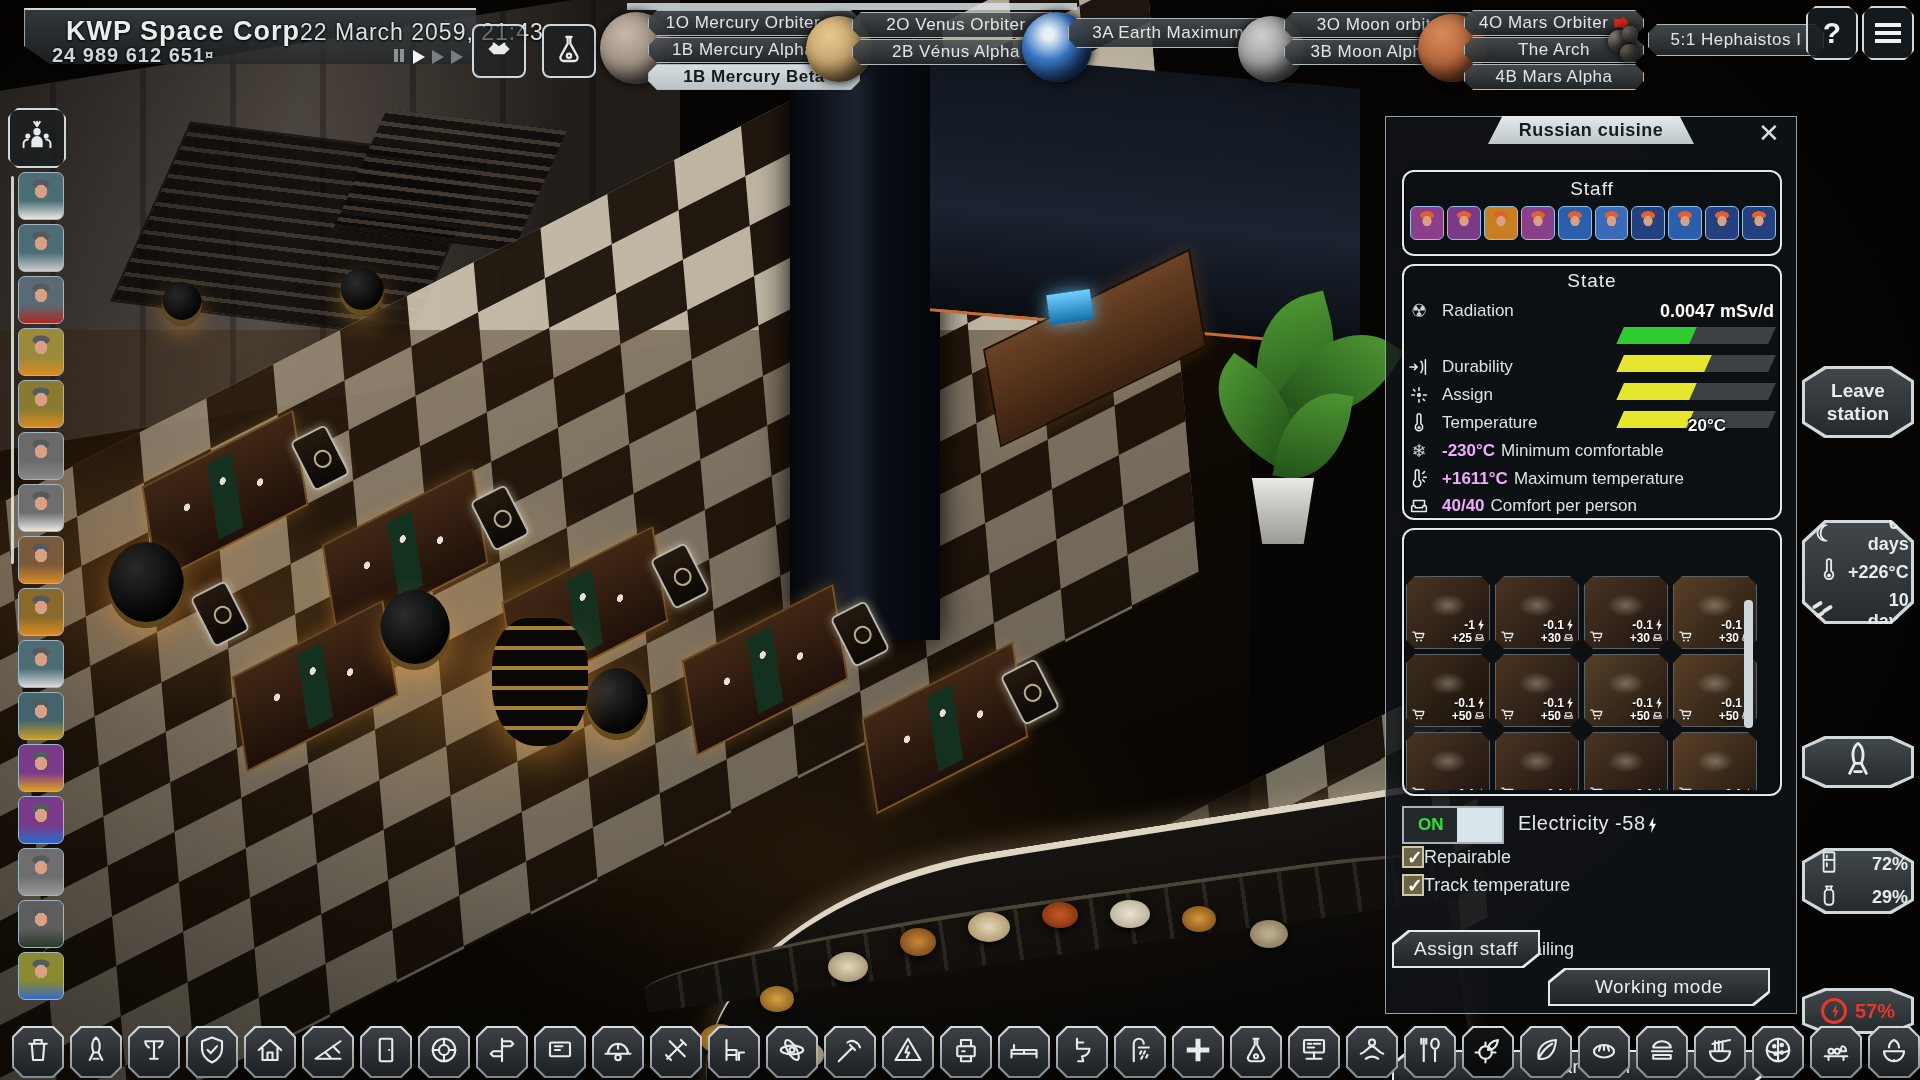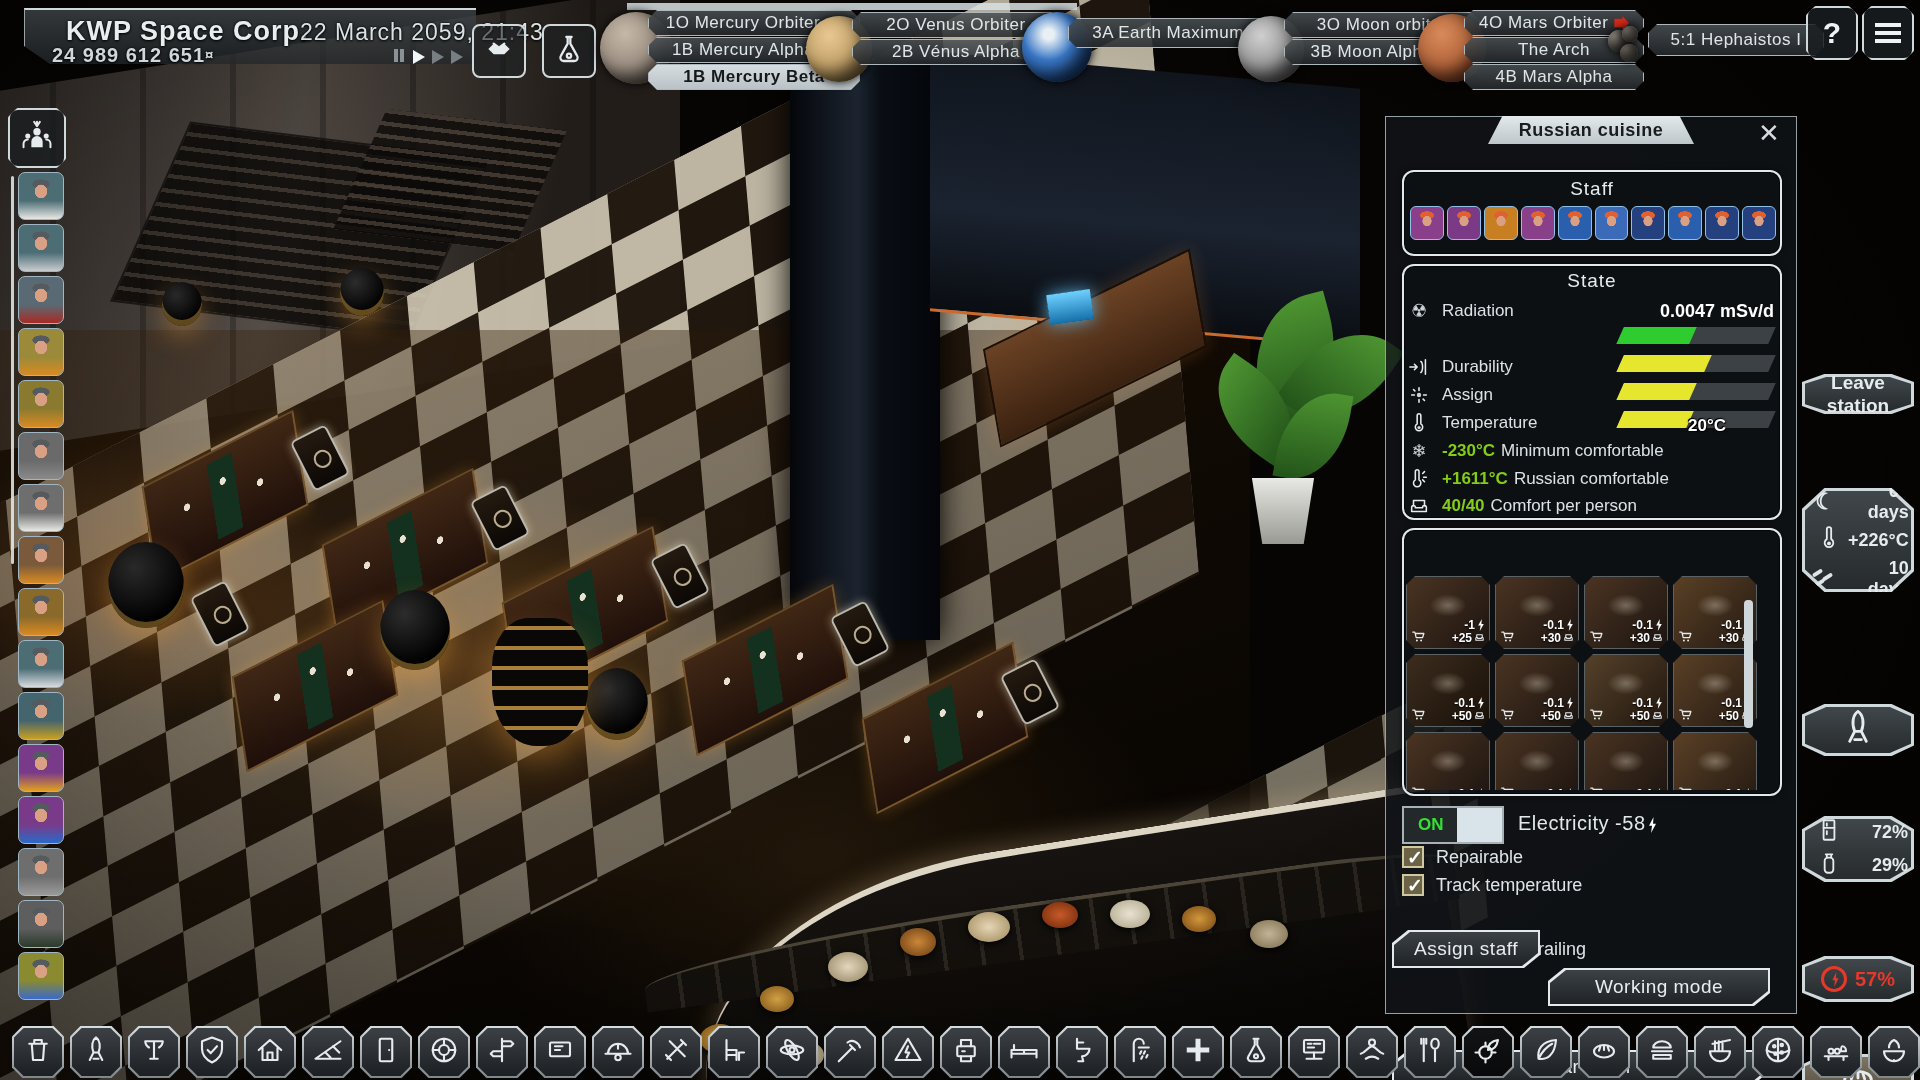--- a/index.html
+++ b/index.html
@@ -114,42 +114,42 @@
 .a1{background:#8a3f8a}.a2{background:#7a3a85}.a3{background:#c77f22}.a4{background:#8a3f8a}.a5{background:#2a5fae}
 .a6{background:#3a6ab8}.a7{background:#24407e}.a8{background:#2a5fae}.a9{background:#24407e}.a10{background:#24407e}
 .strow{position:absolute;left:1406px;width:368px;height:26px;display:flex;align-items:center;gap:10px;font-size:17px;color:#dbe2e5}
 .sticon{width:26px;height:24px;display:flex;align-items:center;justify-content:center;flex:none;font-size:18px;color:#cdd5d8}
 .sticon svg{width:22px;height:22px}
 .statebar{position:absolute;left:1620px;width:152px;height:17px;background:#3b4145;transform:skewX(-24deg);overflow:hidden}
 .statebar .fill{height:100%}
 .fill-green{background:#2ecc2e}.fill-yellow{background:#e6e62e}
 .bval{font-weight:bold;color:#fff}
 .tempval{position:absolute;left:1688px;font-size:17px;font-weight:bold;color:#fff;text-shadow:0 0 3px #000,1px 1px 0 #000,-1px -1px 0 #000}
-.inforow .val{font-weight:bold;color:#84cc16;margin-right:6px}
+.inforow .val{font-weight:bold;color:#f0abfc;margin-right:6px}
 .eqhdr{left:1404px;top:538px;width:368px;height:32px;background:linear-gradient(#34393d,#24282b);border:1px solid #6f787c;display:flex;align-items:center;justify-content:space-between;padding:0 12px;font-size:18px;color:#e2e8ea}
 .chev{font-size:16px;color:#aab3b7}
 .eqgrid{left:1406px;top:576px;width:352px;height:214px;display:flex;flex-wrap:wrap;gap:5px;overflow:hidden}
 .tile{width:84px;height:73px;position:relative;border:1px solid #5a6266;border-radius:6px;clip-path:var(--chamf);background:linear-gradient(135deg,#4a3categ,#1c1410)}
 .tile{background:linear-gradient(135deg,#4a3422,#1c1410)}
 .tile:nth-child(4n){background:linear-gradient(135deg,#5a4026,#241a12)}
 .tile:nth-child(8n+5){background:linear-gradient(135deg,#3c2c1e,#181008)}
 .tile:nth-child(7){background:linear-gradient(135deg,#55412a,#20160e)}
 .tile::before{content:"";position:absolute;inset:0;background:radial-gradient(26px 16px at 50% 40%,rgba(240,230,210,.35),transparent 70%)}
 .tile .cart{position:absolute;left:4px;bottom:4px;width:16px;height:14px}
 .tile .stats{position:absolute;right:4px;bottom:3px;text-align:right;font-size:12px;font-weight:bold;color:#fff;text-shadow:0 1px 2px #000;line-height:13px}
 .bolt{display:inline-block;width:8px;height:12px;background:#fff;clip-path:polygon(60% 0,15% 55%,45% 55%,35% 100%,85% 42%,55% 42%);vertical-align:-2px;margin-left:2px}
 .seat{display:inline-block;width:11px;height:10px;vertical-align:-1px;margin-left:2px}
 .seat svg{width:11px;height:11px;stroke-width:2.4}
 .eqscroll{left:1744px;top:600px;width:9px;height:128px;background:#cfd6d9;border-radius:4px}
 .toggle{left:1402px;top:806px;width:102px;height:38px;border:2px solid #a8b2b6;display:flex}
 .tog-on{flex:1.2;background:#23282b;color:#35e035;display:flex;align-items:center;justify-content:center;font-weight:bold;font-size:17px}
 .tog-off{flex:1;background:#d9e4ea}
 .elec{left:1518px;top:812px;font-size:20px;color:#e2e8ea;letter-spacing:.5px}
 .elec .bolt{width:10px;height:16px;vertical-align:-3px}
-.cbrow{position:absolute;left:1402px;display:flex;align-items:center;gap:12px;font-size:18px;color:#dde4e7}
+.cbrow{position:absolute;left:1402px;display:flex;align-items:center;gap:0;font-size:18px;color:#dde4e7}
 .cbox{width:22px;height:22px;border:2px solid #7f8a8e;background:rgba(20,24,26,.7);position:relative;flex:none}
 .cbox.checked{border-color:#cfc9a0;background:#6b6248}
 .cbox.checked::after{content:"\2713";position:absolute;left:3px;top:-2px;font-size:19px;font-weight:bold;color:#fff}
 .gbtn{position:relative;background:#e3e9ec;clip-path:var(--cut);display:flex;align-items:center;justify-content:center;font-size:19px;color:#e8edef;letter-spacing:.5px}
 .gbtn::before{content:"";position:absolute;inset:2px;background:linear-gradient(#3b4145,#1f2326);clip-path:var(--cut)}
 .gbtn span{position:relative;z-index:1}
 
 
 .rbtn{position:relative;left:1802px;width:112px;background:#cfd8db;clip-path:var(--oct);display:flex;align-items:center;justify-content:center;text-align:center}
 .rbtn::before{content:"";position:absolute;inset:3px;background:linear-gradient(180deg,rgba(52,58,62,.92),rgba(24,28,30,.92));clip-path:var(--oct)}
@@ -429,21 +429,21 @@
     <span class="sticon">❄</span>
     <span><span class="val">-230°C</span><span>Minimum comfortable</span></span>
   </div>
   <div class="strow inforow" style="top:466px">
     <span class="sticon">
         <svg viewBox="0 0 24 24">
           <path d="M8 4a2 2 0 014 0v9a4 4 0 11-4 0z"></path>
           <path d="M16 6l2-2M17 10h3M16 13l2 2"></path>
         </svg>
       </span>
-    <span><span class="val">+1611°C</span><span>Russian comfortable</span></span>
+    <span><span class="val">+1611°C</span><span>Maximum temperature</span></span>
   </div>
   <div class="strow inforow" style="top:493px">
     <span class="sticon">
         <svg viewBox="0 0 24 24">
           <path d="M4 18v-5a2 2 0 114 1h8a2 2 0 114-1v5zM6 12V6h12v6"></path>
         </svg>
       </span>
     <span><span class="val">40/40</span><span>Comfort per person</span></span>
   </div>
 
@@ -616,21 +616,21 @@
   <div class="abs gbtn" style="left:1392px;top:930px;width:148px;height:38px">
       <span>Assign staff</span>
     </div>
   <div class="abs gbtn" style="left:1548px;top:930px;width:222px;height:38px">
       <span>Working mode</span>
     </div>
   <div class="abs gbtn" style="left:1392px;top:974px;width:378px;height:34px">
       <span>Clear room</span>
     </div>
 
-  <div class="rbtn" style="top:264px;height:40px">
+  <div class="rbtn" style="top:256px;height:72px">
     <div class="rlabel">
         <div>Leave</div>
         <div>station</div>
       </div>
   </div>
   <div class="rbtn" style="top:338px;height:104px">
     <div class="rstat">
       <span style="font-size:22px;text-align:center">☾</span>
       <span><span>69</span> <span>days</span></span>
       <span><svg viewBox="0 0 24 24">

